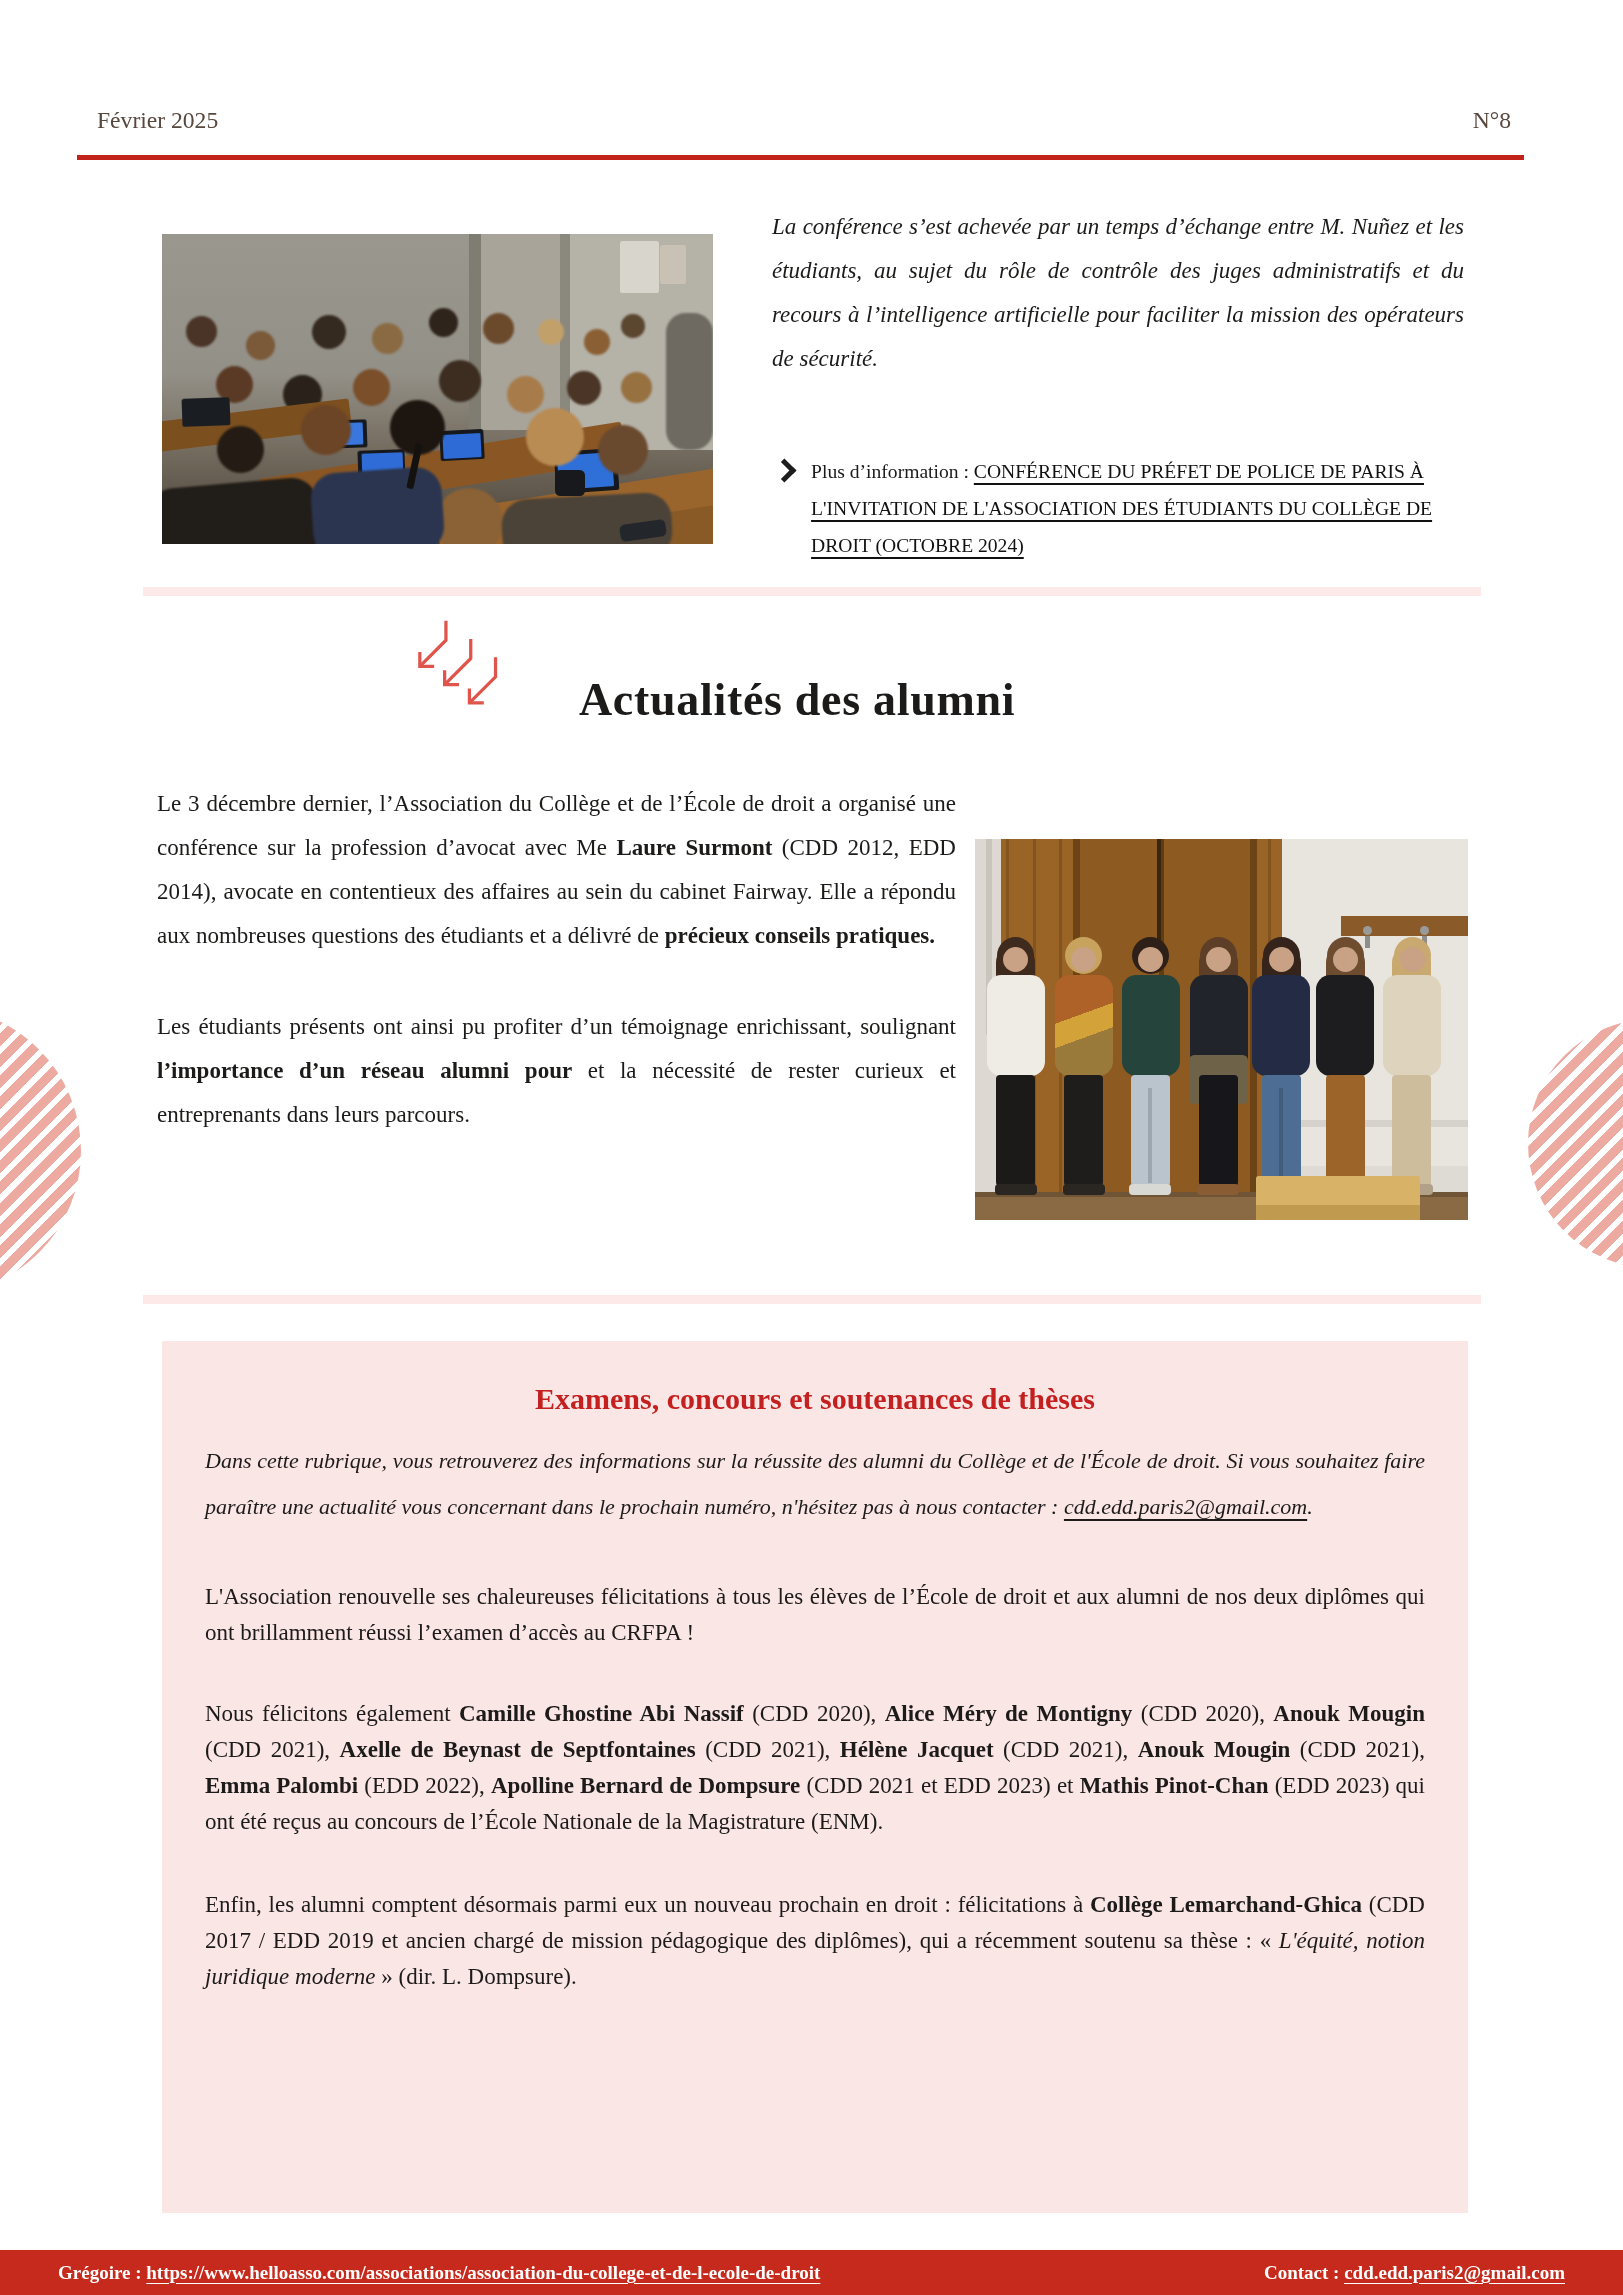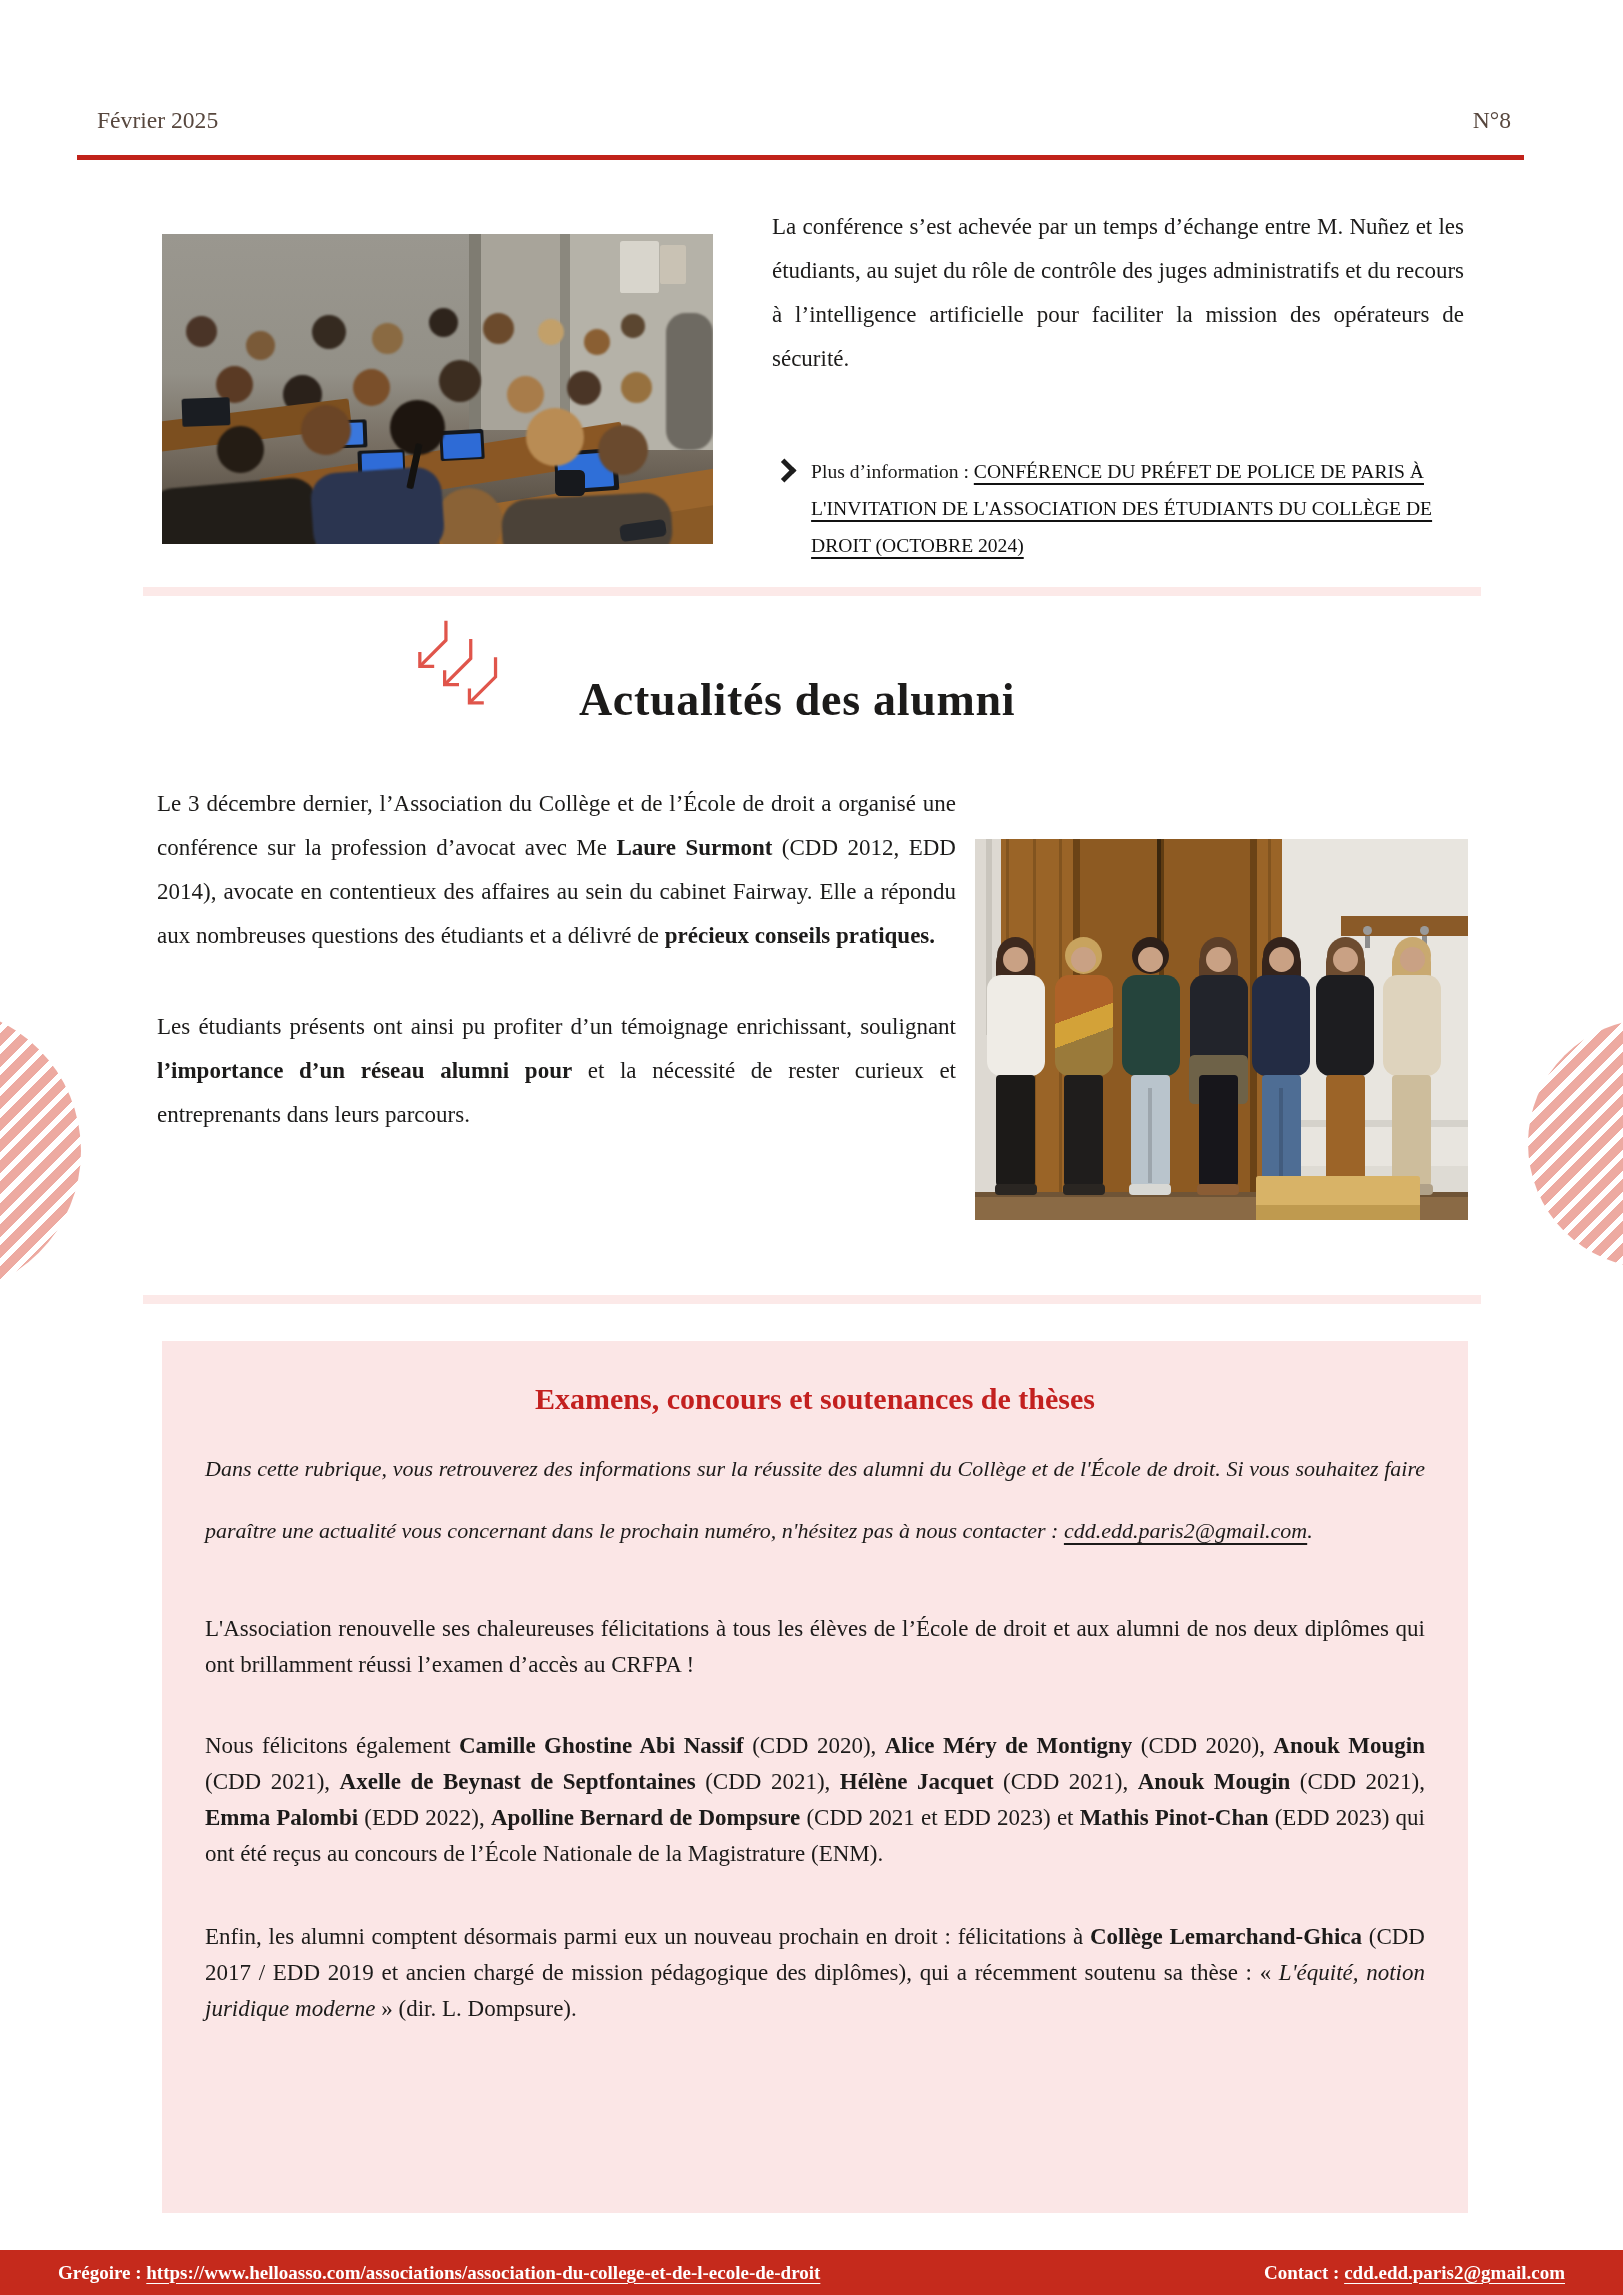--- a/index.html
+++ b/index.html
@@ -8,21 +8,21 @@
   .hdr-date{position:absolute;left:97px;top:107px;font-size:23.6px;color:#57473e;}
   .hdr-issue{position:absolute;right:112px;top:107px;font-size:23.6px;color:#57473e;}
   .rule{position:absolute;left:77px;top:155px;width:1447px;height:5.2px;background:#c1221a;}
 
   .photo{position:absolute;overflow:hidden;}
   .photo1{left:162px;top:234px;width:551px;height:310px;
           background:linear-gradient(180deg,#9a978f 0%,#939087 45%,#776e62 68%,#4a4136 100%);}
   .photo2{left:975px;top:839px;width:493px;height:381px;background:#e6e3dd;}
 
   .s1-text{position:absolute;left:772px;top:205px;width:692px;margin:0;
-           font-size:23px;line-height:44px;text-align:justify;}
+           font-size:23px;line-height:44px;text-align:justify;font-style:italic;}
   .bullet{position:absolute;left:776px;top:453px;width:700px;display:flex;align-items:flex-start;gap:18.3px;}
   .chev{margin-top:9.2px;width:11.8px;height:11.8px;border-top:5.2px solid #1d1d1d;border-right:5.2px solid #1d1d1d;
         transform:rotate(45deg);flex:none;}
   .bullet-text{margin:0;font-size:19.6px;line-height:37px;max-width:644px;}
   .biglink{color:#111;text-decoration:underline;text-decoration-thickness:2px;text-underline-offset:5.2px;cursor:pointer;}
 
   .band{position:absolute;left:143px;width:1338px;height:9.2px;background:#fce9e8;}
   .band1{top:587px;}
   .band2{top:1295px;}
 
@@ -36,21 +36,21 @@
 
   .circle{position:absolute;border-radius:50%;
           background:repeating-linear-gradient(135deg,#edaaa1 0 9.2px,#ffffff 9.2px 15px);}
   .circleL{left:-207px;top:1007px;width:288px;height:288px;}
   .circleR{left:1528px;top:1019px;width:249px;height:249px;}
 
   .pinkbox{position:absolute;left:162px;top:1341px;width:1306px;height:872px;background:#fbe6e6;
            box-sizing:border-box;padding:38px 43px 0;}
   .pinkbox h2{margin:0;text-align:center;color:#c3201f;font-size:30px;line-height:39px;font-weight:700;}
   .pinkbox p{margin:0;font-size:23px;line-height:36px;text-align:justify;}
-  .pinkbox .intro{margin-top:19.6px;font-style:italic;font-size:22px;line-height:62px;}
+  .pinkbox .intro{margin-top:19.6px;font-style:italic;font-size:22px;line-height:46px;}
   .pinkbox .pp1{margin-top:49px;}
   .pinkbox .pp2{margin-top:45px;}
   .pinkbox .pp3{margin-top:47px;}
   .email{color:inherit;text-decoration:underline;text-decoration-thickness:2px;text-underline-offset:4.6px;cursor:pointer;}
 
   footer{position:absolute;left:0;top:2250px;width:1623px;height:45px;background:#c52a1c;
          display:flex;align-items:center;justify-content:space-between;box-sizing:border-box;
          padding:0 58px;color:#ffffff;font-size:19px;font-weight:700;}
   .flink{color:#ffffff;text-decoration:underline;text-decoration-thickness:1.3px;text-underline-offset:3.9px;cursor:pointer;}
 

